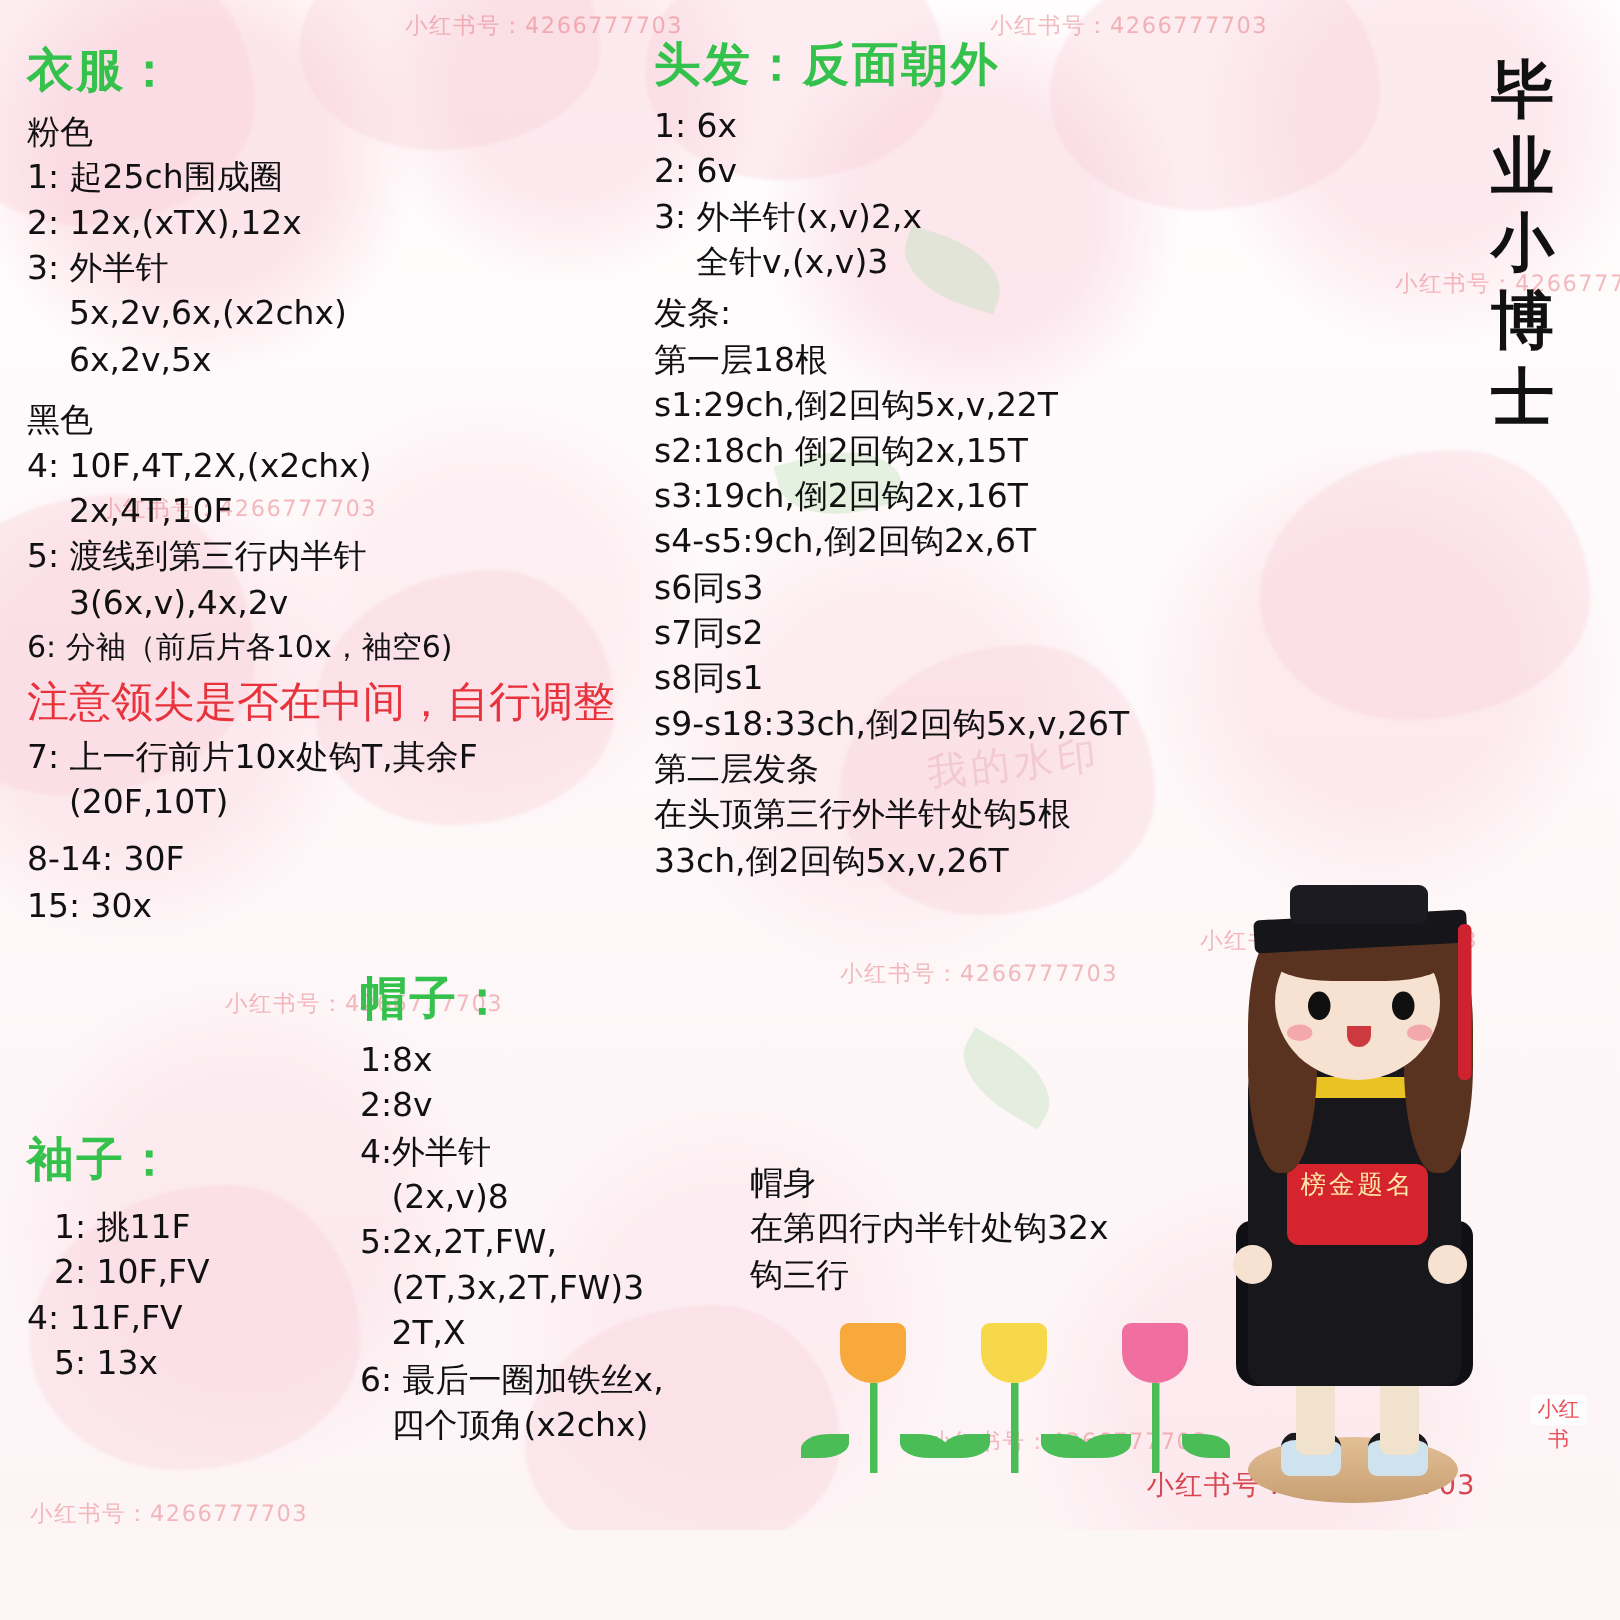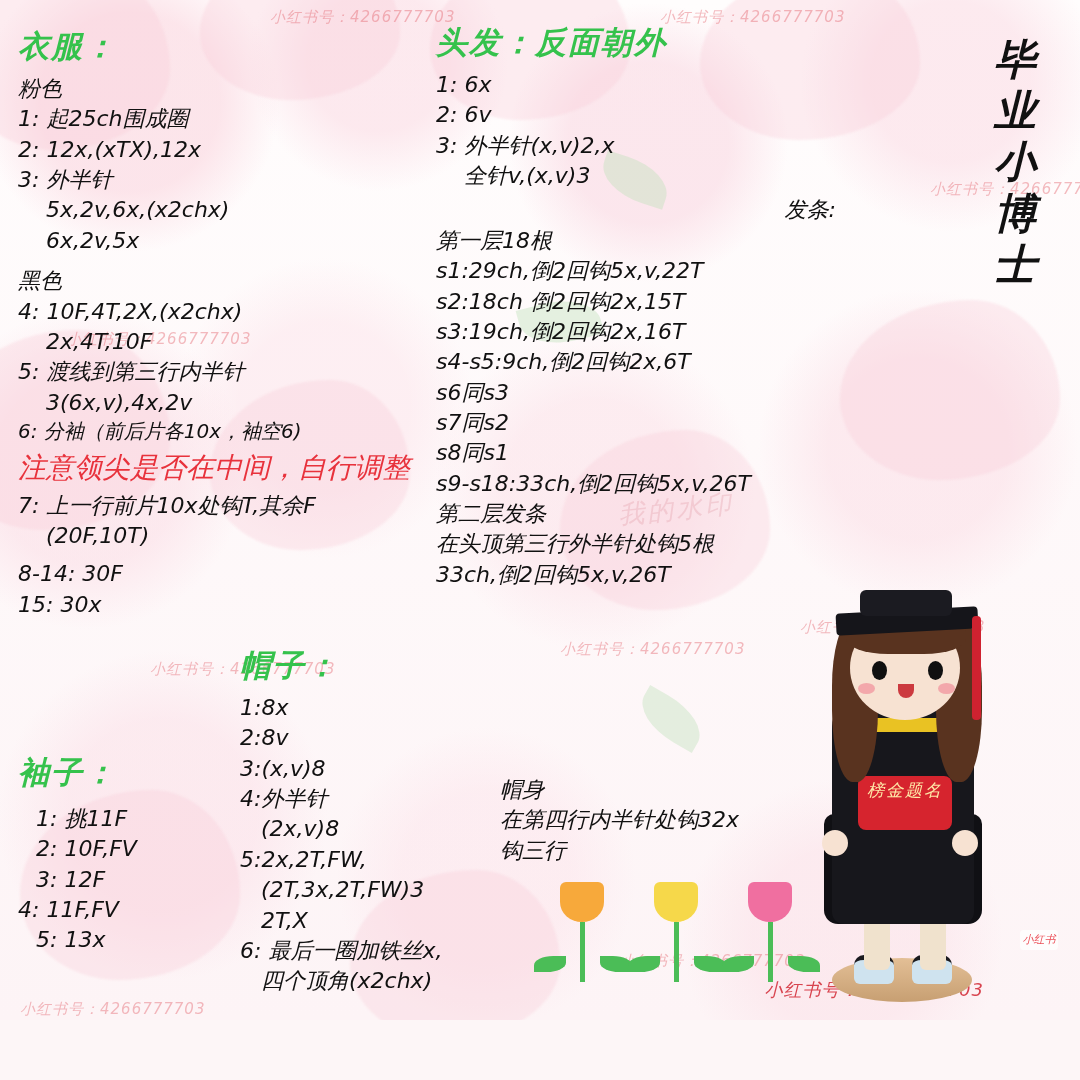--- a/index.html
+++ b/index.html
@@ -24,21 +24,20 @@
       radial-gradient(circle at 88% 8%, rgba(250, 215, 225, .5) 0 80px, rgba(255,255,255,0) 150px),
       radial-gradient(circle at 8%  46%, rgba(250, 214, 224, .45) 0 95px, rgba(255,255,255,0) 160px),
       radial-gradient(circle at 30% 40%, rgba(252, 222, 230, .4) 0 85px, rgba(255,255,255,0) 150px),
       radial-gradient(circle at 55% 48%, rgba(250, 212, 222, .35) 0 90px, rgba(255,255,255,0) 160px),
       radial-gradient(circle at 85% 44%, rgba(250, 212, 222, .4) 0 90px, rgba(255,255,255,0) 160px),
       radial-gradient(circle at 15% 80%, rgba(250, 216, 226, .4) 0 95px, rgba(255,255,255,0) 165px),
       radial-gradient(circle at 45% 86%, rgba(252, 224, 232, .4) 0 85px, rgba(255,255,255,0) 150px),
       radial-gradient(circle at 78% 92%, rgba(250, 214, 224, .35) 0 90px, rgba(255,255,255,0) 160px),
       linear-gradient(#fffdfd, #fdf4f6);
     overflow: hidden;
-    font-style: italic;
   }
   
   .petal {
     position: absolute;
     border-radius: 60% 40% 55% 45% / 55% 55% 45% 45%;
     background: rgba(249, 203, 216, .32);
     filter: blur(1px);
   }
   .leaf {
     position: absolute;
@@ -325,21 +324,21 @@
   }
   .xhs-logo {
     position: absolute;
     right: 22px;
     bottom: 70px;
     width: 38px;
     height: 20px;
     background: #fff;
     border-radius: 4px;
     color: #e8323c;
-    font-size: 11px;
+    font-size: 14px;
     line-height: 20px;
     text-align: center;
     opacity: .85;
   }
 </style>
 </head>
 <body>
 
 <div class="page">
 
@@ -399,51 +398,49 @@
       <div class="line">    (20F,10T)</div>
       <div class="line" style="margin-top:8px;">8-14: 30F</div>
       <div class="line">15: 30x</div>
     </div>
   </div>
 
   <div class="col" id="col-sleeves">
     <div class="heading">袖子：</div>
     <div class="line" style="margin-left:18px; margin-top:10px;">1: 挑11F</div>
     <div class="line" style="margin-left:18px;">2: 10F,FV</div>
-    <div class="line" style="margin-left:18px;">3: 12F</div>
     <div class="line" style="">4: 11F,FV</div>
     <div class="line" style="margin-left:18px;">5: 13x</div>
   </div>
 
   <div class="col" id="col-hair">
     <div class="heading">头发：反面朝外</div>
     <div class="line" style="">1: 6x</div>
     <div class="line">2: 6v</div>
     <div class="line">3: 外半针(x,v)2,x</div>
     <div class="line">    全针v,(x,v)3</div>
-    <div class="line" style="margin-top:4px;text-align:right;">发条:</div>
+    <div class="line" style="margin-top:4px;">发条:</div>
     <div class="line">第一层18根</div>
     <div class="line">s1:29ch,倒2回钩5x,v,22T</div>
     <div class="line">s2:18ch 倒2回钩2x,15T</div>
     <div class="line">s3:19ch,倒2回钩2x,16T</div>
     <div class="line">s4-s5:9ch,倒2回钩2x,6T</div>
     <div class="line">s6同s3</div>
     <div class="line">s7同s2</div>
     <div class="line">s8同s1</div>
     <div class="line">s9-s18:33ch,倒2回钩5x,v,26T</div>
     <div class="line">第二层发条</div>
     <div class="line">在头顶第三行外半针处钩5根</div>
     <div class="line">33ch,倒2回钩5x,v,26T</div>
   </div>
 
   <div class="col" id="col-hat">
     <div class="heading">帽子：</div>
     <div class="line" style="margin-top:6px;">1:8x</div>
     <div class="line">2:8v</div>
-    <div class="line">3:(x,v)8</div>
     <div class="line">4:外半针</div>
     <div class="line">   (2x,v)8</div>
     <div class="line">5:2x,2T,FW,</div>
     <div class="line">   (2T,3x,2T,FW)3</div>
     <div class="line">   2T,X</div>
     <div class="line">6: 最后一圈加铁丝x,</div>
     <div class="line">   四个顶角(x2chx)</div>
   </div>
 
   <div class="col" id="col-hatbody">

